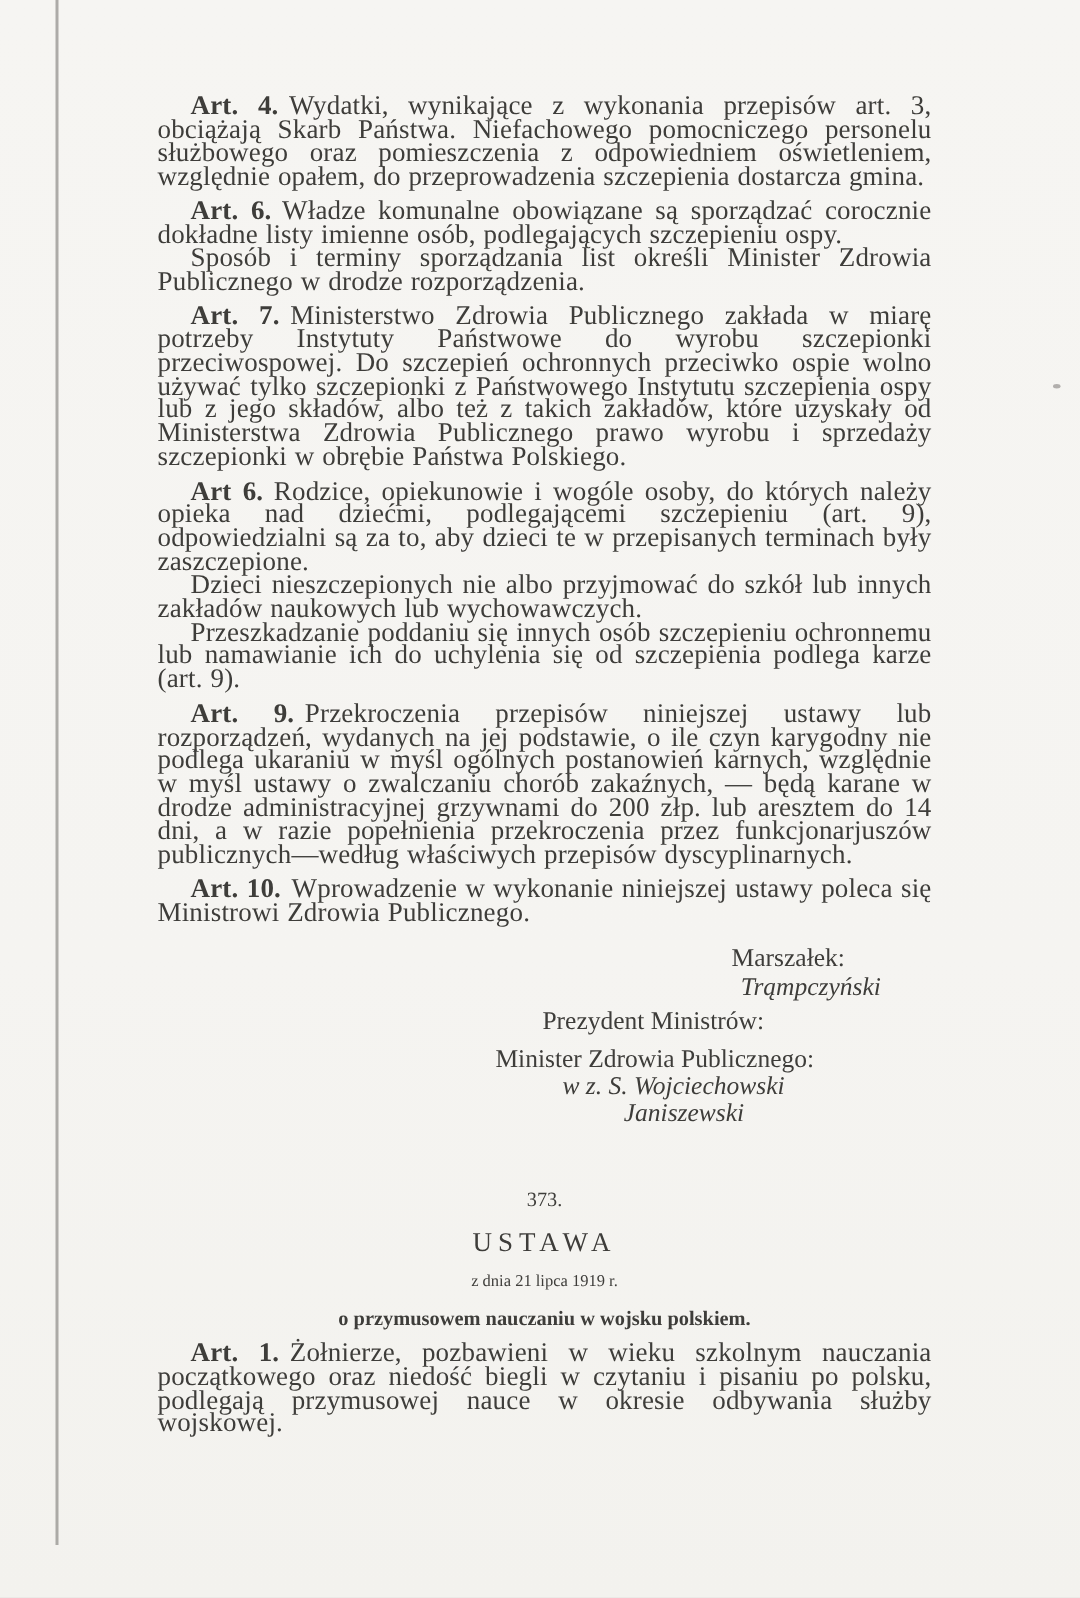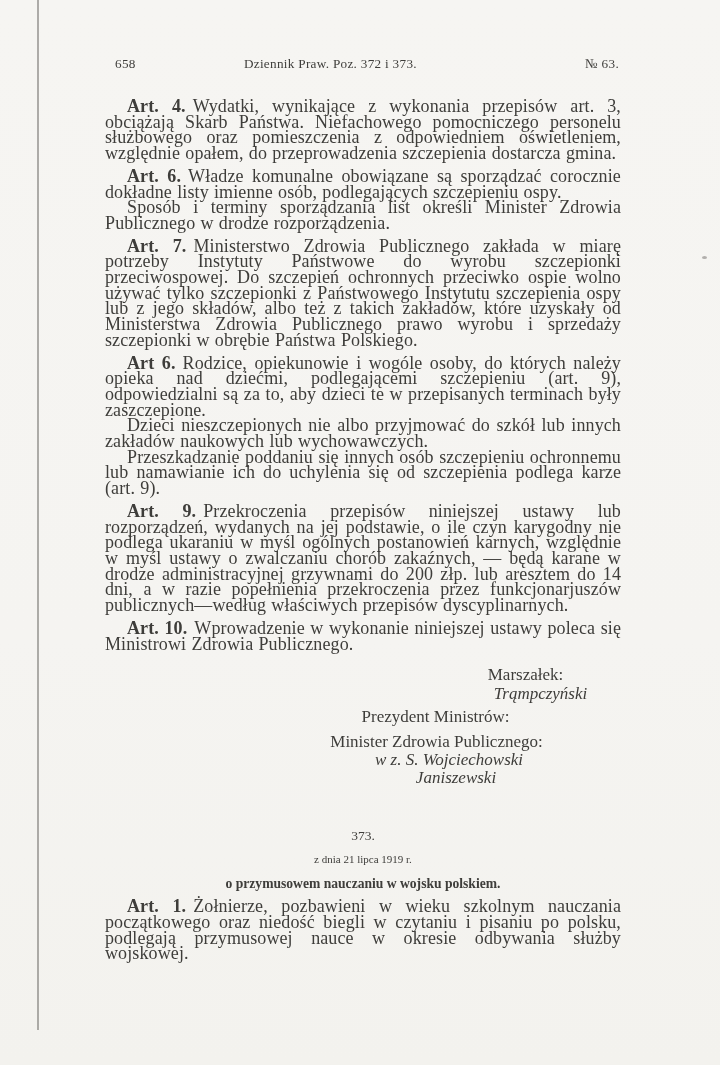--- a/index.html
+++ b/index.html
@@ -77,25 +77,20 @@
 </style>
 </head>
 <body>
 
 <div class="page">
   <div class="binding-line"></div>
   <div class="speck"></div>
 
   <div class="content">
 
-    <header class="page-header">
-      <span>658</span>
-      <span class="journal-title">Dziennik Praw. Poz. 372 i 373.</span>
-      <span>№ 63.</span>
-    </header>
 
     <section class="articles">
 
         <p class="paragraph article-start"><span class="lead">Art. 4.</span><span>Wydatki, wynikające z wykonania przepisów art. 3, obciążają Skarb Państwa. Niefachowego pomocniczego personelu służbowego oraz pomieszczenia z odpowiedniem oświetleniem, względnie opałem, do przeprowadzenia szczepienia dostarcza gmina.</span></p>
 
 
         <p class="paragraph article-start"><span class="lead">Art. 6.</span><span>Władze komunalne obowiązane są sporządzać corocznie dokładne listy imienne osób, podlegających szczepieniu ospy.</span></p>
 
         <p class="paragraph"><span>Sposób i terminy sporządzania list określi Minister Zdrowia Publicznego w drodze rozporządzenia.</span></p>
 
@@ -116,20 +111,21 @@
       <div class="sig marshal-role">Marszałek:</div>
       <div class="sig marshal-name sig-name">Trąmpczyński</div>
       <div class="sig premier-role">Prezydent Ministrów:</div>
       <div class="sig minister-role">Minister Zdrowia Publicznego:</div>
       <div class="sig premier-name sig-name">w z. S. Wojciechowski</div>
       <div class="sig minister-name sig-name">Janiszewski</div>
     </section>
 
     <section class="act-heading">
       <div class="act-number">373.</div>
+      <div class="act-type">USTAWA</div>
       <div class="act-date">z dnia 21 lipca 1919 r.</div>
       <div class="act-title">o przymusowem nauczaniu w wojsku polskiem.</div>
     </section>
 
     <section class="articles act373-articles">
 
         <p class="paragraph article-start"><span class="lead">Art. 1.</span><span>Żołnierze, pozbawieni w wieku szkolnym nauczania początkowego oraz niedość biegli w czytaniu i pisaniu po polsku, podlegają przymusowej nauce w okresie odbywania służby wojskowej.</span></p>
       </section>
 
   </div>

